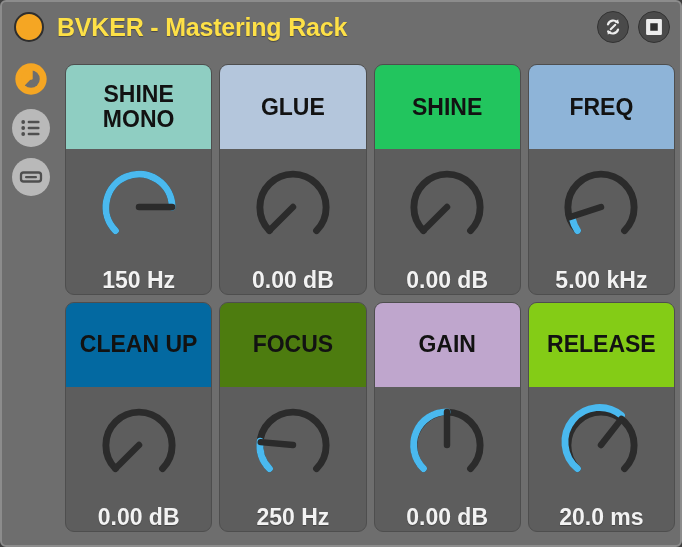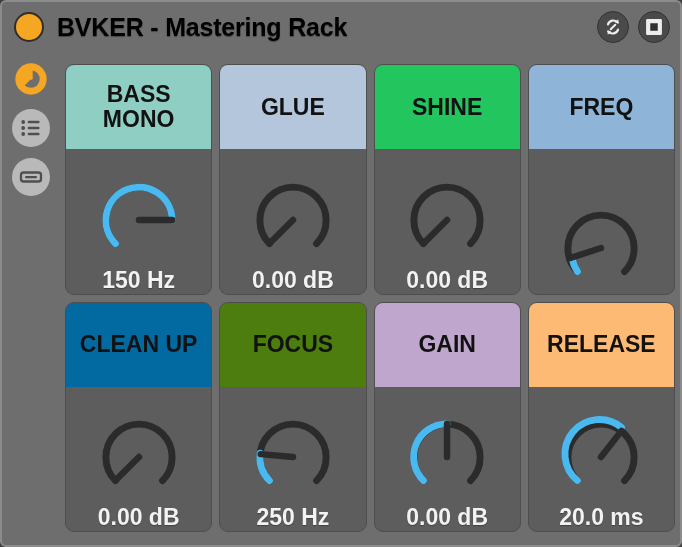--- a/index.html
+++ b/index.html
@@ -44,21 +44,21 @@
     border-radius: 50%;
     background: #f5a623;
     border: 2.5px solid #2e2e2e;
     box-sizing: border-box;
     flex: 0 0 auto;
   }
   .title-text {
     margin-left: 13px;
     font-size: 25px;
     font-weight: bold;
-    color: #000000;
+    color: #fde047;
     letter-spacing: -0.2px;
     white-space: nowrap;
     text-shadow: 0 1px 1px rgba(0,0,0,0.35);
     flex: 1 1 auto;
   }
   .title-btns {
     display: flex;
     align-items: center;
     gap: 9px;
     flex: 0 0 auto;
@@ -141,21 +141,21 @@
     color: #121212;
     line-height: 1.08;
     letter-spacing: 0px;
   }
   .cell-body {
     flex: 1 1 auto;
     position: relative;
     display: flex;
     flex-direction: column;
     align-items: center;
-    justify-content: flex-end;
+    justify-content: space-between;
     padding-top: 12px;
     box-sizing: border-box;
   }
   .knob {
     width: 92px;
     height: 92px;
     flex: 0 0 auto;
     display: block;
   }
   .cell-value {
@@ -225,21 +225,21 @@
         <rect x="7" y="12" width="12" height="2.3" rx="1.1" fill="#4f4f4f"></rect>
       </svg>
     </div>
 
   </div>
 
   <div class="grid">
 
     <div class="cell">
       <div class="cell-header" style="background: rgb(143, 206, 194);">
-        <div class="label">BASS MONO</div>
+        <div class="label">SHINE MONO</div>
       </div>
       <div class="cell-body">
         <svg class="knob" viewBox="0 0 100 100">
           <path d="M 24.4 75.6 A 36 36 0 1 1 86 50" fill="none" stroke="#2b2b2b" stroke-width="7.5" stroke-linecap="round"></path>
           <path d="M 24.4 75.6 A 36 36 0 1 1 86 50" fill="none" stroke="#4ab9ef" stroke-width="7.5" stroke-linecap="round"></path>
           <line x1="50" y1="50" x2="86" y2="50" stroke="#2b2b2b" stroke-width="7" stroke-linecap="round"></line>
         </svg>
         <div class="cell-value">150 Hz</div>
       </div>
     </div>
@@ -273,20 +273,21 @@
     <div class="cell">
       <div class="cell-header" style="background: rgb(142, 180, 216);">
         <div class="label">FREQ</div>
       </div>
       <div class="cell-body">
         <svg class="knob" viewBox="0 0 100 100">
           <path d="M 24.4 75.6 A 36 36 0 1 1 75.6 75.6" fill="none" stroke="#2b2b2b" stroke-width="7.5" stroke-linecap="round"></path>
           <path d="M 24.4 75.6 A 36 36 0 0 1 18.9 63.1" fill="none" stroke="#4ab9ef" stroke-width="7.5" stroke-linecap="round"></path>
           <line x1="50" y1="50" x2="15.8" y2="61.1" stroke="#2b2b2b" stroke-width="7" stroke-linecap="round"></line>
         </svg>
+        <div class="cell-value">5.00 kHz</div>
       </div>
     </div>
 
     <div class="cell">
       <div class="cell-header" style="background: #0369a1;">
         <div class="label">CLEAN UP</div>
       </div>
       <div class="cell-body">
         <svg class="knob" viewBox="0 0 100 100">
           <path d="M 24.4 75.6 A 36 36 0 1 1 75.6 75.6" fill="none" stroke="#2b2b2b" stroke-width="7.5" stroke-linecap="round"></path>
@@ -318,21 +319,21 @@
         <svg class="knob" viewBox="0 0 100 100">
           <path d="M 24.4 75.6 A 36 36 0 1 1 75.6 75.6" fill="none" stroke="#2b2b2b" stroke-width="7.5" stroke-linecap="round"></path>
           <path d="M 24.4 75.6 A 36 36 0 0 1 50 14" fill="none" stroke="#4ab9ef" stroke-width="7.5" stroke-linecap="round"></path>
           <line x1="50" y1="50" x2="50" y2="14" stroke="#2b2b2b" stroke-width="7" stroke-linecap="round"></line>
         </svg>
         <div class="cell-value">0.00 dB</div>
       </div>
     </div>
 
     <div class="cell">
-      <div class="cell-header" style="background: #fdba74; justify-content: center;">
+      <div class="cell-header" style="background: #84cc16; justify-content: center;">
         <div class="label">RELEASE</div>
       </div>
       <div class="cell-body">
         <svg class="knob" viewBox="0 0 100 100">
           <path d="M 24.4 75.6 A 36 36 0 1 1 75.6 75.6" fill="none" stroke="#2b2b2b" stroke-width="7.5" stroke-linecap="round"></path>
           <path d="M 24.4 75.6 A 36 36 0 0 1 72.2 17.8" fill="none" stroke="#4ab9ef" stroke-width="7.5" stroke-linecap="round"></path>
           <line x1="50" y1="50" x2="72.2" y2="21.6" stroke="#2b2b2b" stroke-width="7" stroke-linecap="round"></line>
         </svg>
         <div class="cell-value">20.0 ms</div>
       </div>

